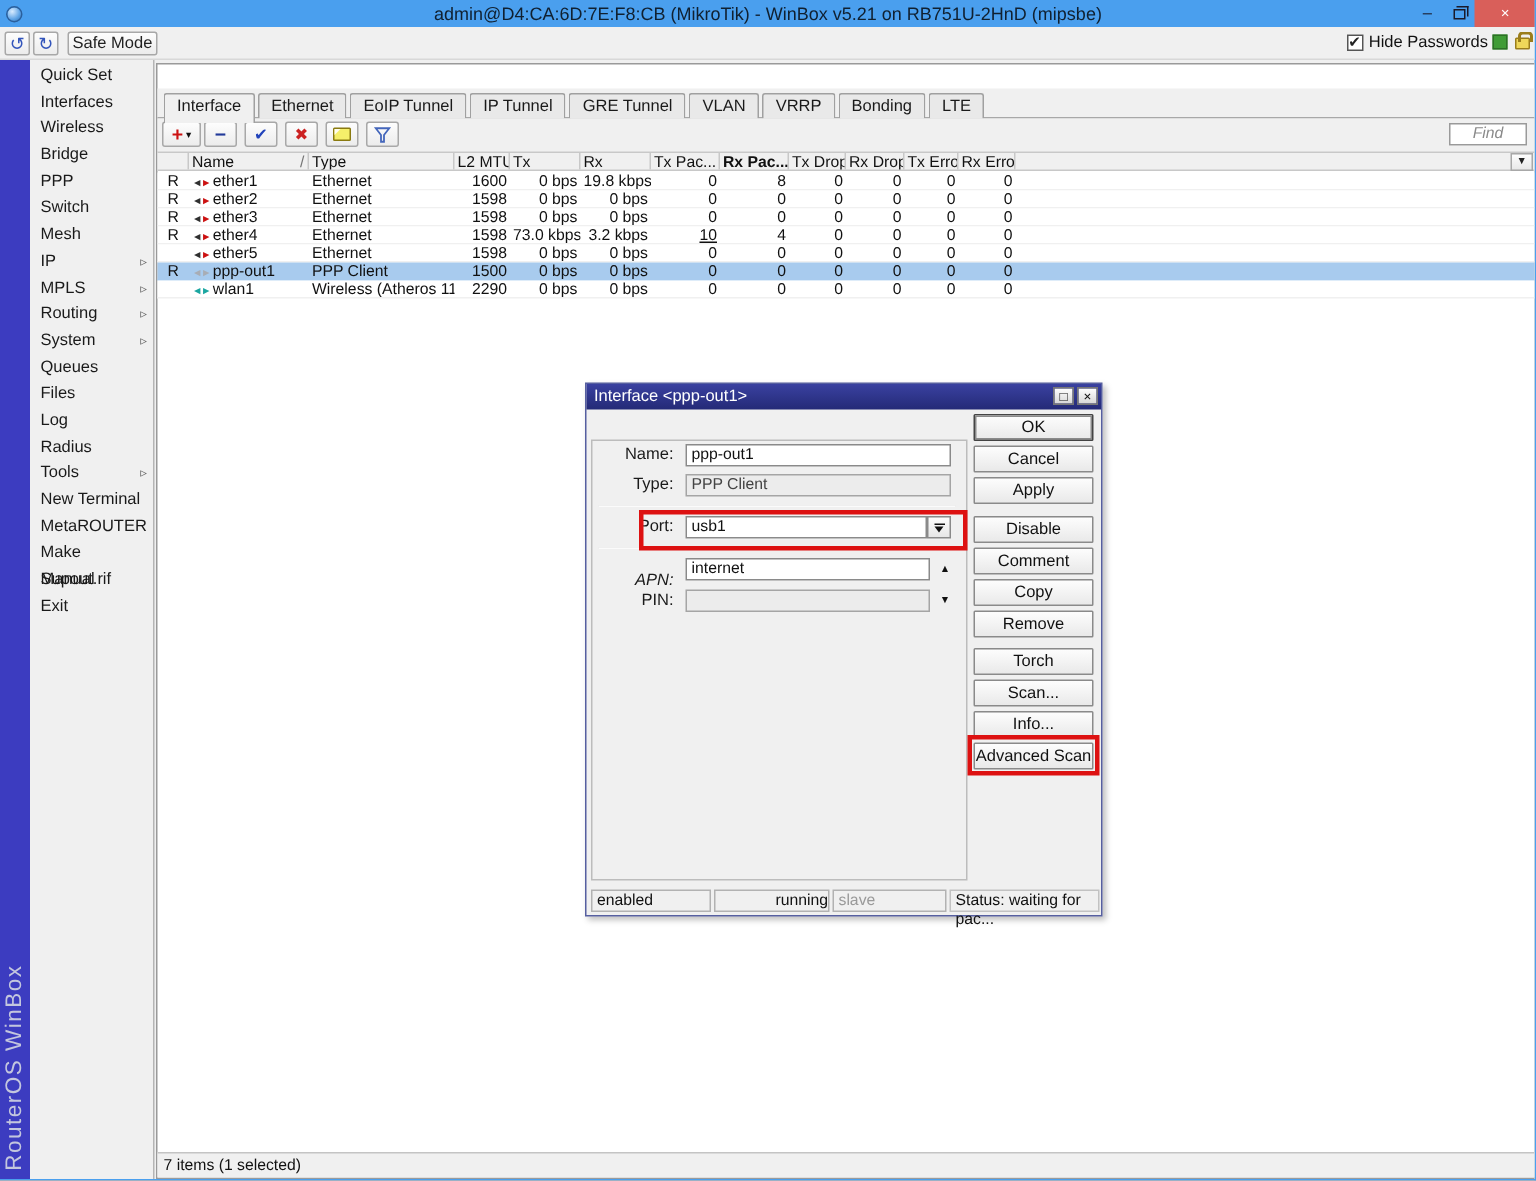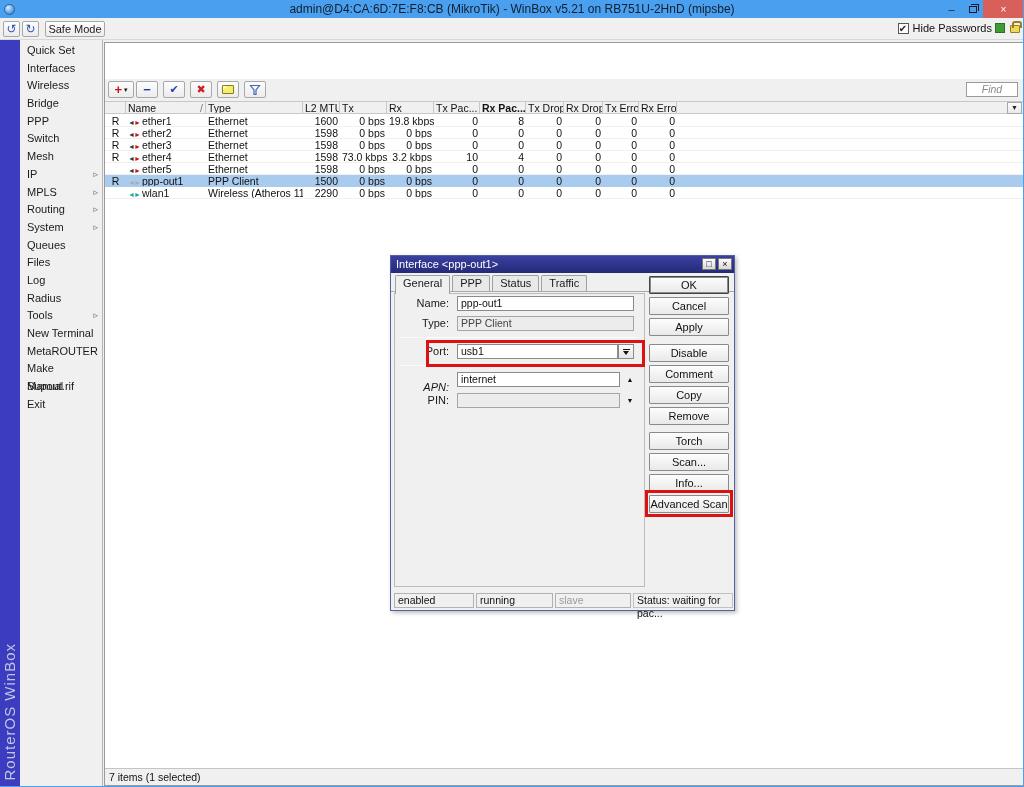--- a/index.html
+++ b/index.html
@@ -161,20 +161,21 @@
       <div class="sb-item"><span class="sb-label">Radius</span></div>
       <div class="sb-item"><span class="sb-label">Tools</span><span class="sb-arrow">▹</span></div>
       <div class="sb-item"><span class="sb-label">New Terminal</span></div>
       <div class="sb-item"><span class="sb-label">MetaROUTER</span></div>
       <div class="sb-item"><span class="sb-label">Make Supout.rif</span></div>
       <div class="sb-item"><span class="sb-label">Manual</span></div>
       <div class="sb-item"><span class="sb-label">Exit</span></div>
     </div>
 
   <div class="win">
+    <div class="wtabs"><div class="tab active">Interface</div><div class="tab">Ethernet</div><div class="tab">EoIP Tunnel</div><div class="tab">IP Tunnel</div><div class="tab">GRE Tunnel</div><div class="tab">VLAN</div><div class="tab">VRRP</div><div class="tab">Bonding</div><div class="tab">LTE</div></div>
     <div class="wtoolbar">
       <div class="it-btn" style="left:3px;width:26px;">
         <span style="color:#cc1111;font-weight:bold;font-size:13px;">+</span>
         <span style="font-size:7px;margin-left:2px;">▾</span>
       </div>
       <div class="it-btn" style="left:31px;width:22px;">
         <span style="color:#223a9a;font-weight:bold;font-size:13px;">−</span>
       </div>
       <div class="it-btn" style="left:58px;width:22px;">
         <span style="color:#2244bb;font-size:11px;">✔</span>
@@ -318,21 +319,20 @@
     <div class="wfooter">7 items (1 selected)</div>
 
   </div>
 
   <div class="dialog">
     <div class="dtitle">Interface &lt;ppp-out1&gt;</div>
     <div class="dtitle-btns">
       <div class="d-btn-sm">□</div>
       <div class="d-btn-sm">×</div>
     </div>
-    <div class="dtabs"><div class="tab active">General</div><div class="tab">PPP</div><div class="tab">Status</div><div class="tab">Traffic</div></div>
 
     <div class="fields-panel"></div>
 
     <div class="fld-label" style="left:0;top:40px;">Name:</div>
     <div class="fld-input" style="left:66px;top:40px;width:177px;">ppp-out1</div>
 
     <div class="fld-label" style="left:0;top:60px;">Type:</div>
     <div class="fld-input disabled" style="left:66px;top:60px;width:177px;">PPP Client</div>
 
     <div class="sep" style="top:81px;"></div>
@@ -362,21 +362,21 @@
         <div class="d-btn" style="top: 109px;">Comment</div>
         <div class="d-btn" style="top: 130px;">Copy</div>
         <div class="d-btn" style="top: 151px;">Remove</div>
         <div class="d-btn" style="top: 176px;">Torch</div>
         <div class="d-btn" style="top: 197px;">Scan...</div>
         <div class="d-btn" style="top: 218px;">Info...</div>
         <div class="d-btn" style="top: 239px;">Advanced Scan</div>
       </div>
 
     <div class="dfooter-cell" style="left:3px;width:80px;">enabled</div>
-    <div class="dfooter-cell" style="left:85px;width:77px;">running</div>
+    <div class="dfooter-cell" style="left:85px;width:77px;text-align:right;">running</div>
     <div class="dfooter-cell dim" style="left:164px;width:76px;">slave</div>
     <div class="dfooter-cell" style="left:242px;width:100px;border-color:#c2c2c2;">Status: waiting for pac...</div>
 
     <div class="hl hl-port"></div>
     <div class="hl hl-adv"></div>
   </div>
 
 </div>
 
 </body></html>

